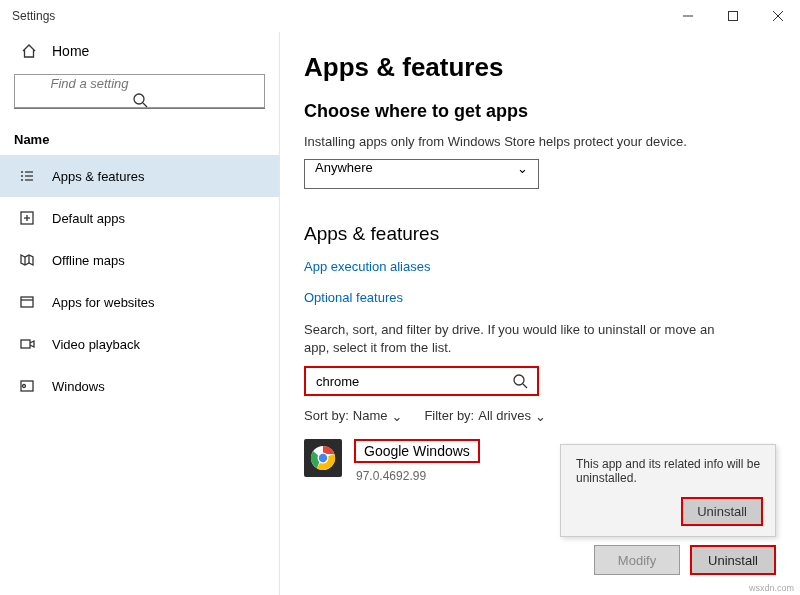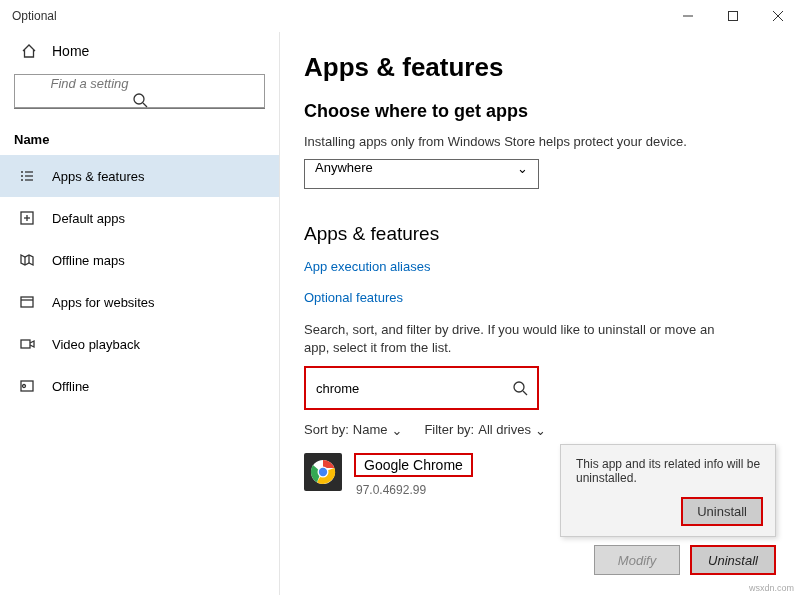--- a/index.html
+++ b/index.html
@@ -21,43 +21,43 @@
   .icon-slot { width: 18px; height: 18px; display: flex; align-items: center; justify-content: center; }
   .icon-slot svg { width: 16px; height: 16px; stroke: #333; stroke-width: 1.3; fill: none; }
   .main { flex: 1; padding: 10px 22px 0 24px; position: relative; overflow: hidden; }
   h1 { font-weight: 600; font-size: 26px; margin: 10px 0 18px 0; }
   h2 { font-weight: 600; font-size: 18px; margin: 0 0 12px 0; }
   .helptext { font-size: 13px; color: #333; margin-bottom: 10px; }
   .select-box { width: 235px; height: 30px; border: 1px solid #666; display: flex; justify-content: space-between; padding: 0 10px; font-size: 13px; }
   .subhead { font-weight: 400; font-size: 19px; margin: 34px 0 14px 0; }
   .linkish { font-size: 13px; color: #0066bb; margin: 0 0 16px 0; cursor: pointer; }
   .desc { font-size: 13px; color: #333; margin: 0 0 10px 0; max-width: 430px; line-height: 1.35; }
-  .app-search { width: 235px; height: 44px; border: 2px solid #d30000; display: flex; align-items: center; padding: 0 8px; margin-bottom: 12px; }
+  .app-search { width: 235px; height: 30px; border: 2px solid #d30000; display: flex; align-items: center; padding: 0 8px; margin-bottom: 12px; }
   .app-search input { flex: 1; border: none; outline: none; font-size: 13px; }
   .sortrow { font-size: 13px; color: #333; display: flex; gap: 22px; margin-bottom: 10px; }
   .sortrow span { display: inline-flex; align-items: center; gap: 4px; }
   .app-row { display: flex; align-items: flex-start; gap: 12px; padding: 6px 0 0 0; }
   .app-icon { width: 38px; height: 38px; background: #2b2b2b; border-radius: 2px; display: flex; align-items: center; justify-content: center; }
   .app-icon svg { width: 26px; height: 26px; }
   .app-name-box { border: 2px solid #d30000; padding: 2px 8px; font-size: 14px; margin-bottom: 6px; display: inline-block; }
   .app-ver { font-size: 12px; color: #666; padding-left: 2px; }
   .btnrow { position: absolute; right: 24px; bottom: 20px; display: flex; gap: 10px; }
-  .btn { min-width: 86px; height: 30px; border: 1px solid #999; background: #ccc; font-size: 13px; display: inline-flex; align-items: center; justify-content: center; font-style: italic; }
+  .btn { min-width: 86px; height: 30px; border: 1px solid #999; background: #ccc; font-size: 13px; display: inline-flex; align-items: center; justify-content: center; }
   .btn.disabled { color: #888; background: #d9d9d9; }
   .btn.hl { border: 2px solid #d30000; background: #ccc; color: #222; }
   .tooltip-box { position: absolute; right: 24px; bottom: 58px; width: 216px; background: #f3f3f3; border: 1px solid #ccc; padding: 12px 12px 10px 15px; font-size: 12px; color: #333; box-shadow: 2px 2px 5px rgba(0,0,0,0.15); }
   .tooltip-box .tbtn { float: right; margin-top: 12px; border: 2px solid #d30000; background: #ccc; padding: 5px 14px; font-size: 13px; }
   .chev { display:inline-block; transform: translateY(1px); }
   .watermark { position:absolute; right:6px; bottom:2px; font-size:9px; color:#aaa; }
 </style>
 </head>
 <body>
 
 <div class="titlebar">
-  <span class="titlebar-title">Optional</span>
+  <span class="titlebar-title">Settings</span>
   <div class="window-controls">
     <div class="win-btn">
         <svg viewBox="0 0 10 10">
           <line x1="0" y1="5" x2="10" y2="5"></line>
         </svg>
       </div>
     <div class="win-btn">
         <svg viewBox="0 0 10 10">
           <rect x="0.5" y="0.5" width="9" height="9"></rect>
         </svg>
@@ -143,21 +143,21 @@
         </span>
       <span>Video playback</span>
     </div>
     <div class="nav-item">
       <span class="icon-slot">
           <svg viewBox="0 0 16 16">
             <rect x="2" y="3" width="12" height="10"></rect>
             <circle cx="5" cy="8" r="1.5"></circle>
           </svg>
         </span>
-      <span>Offline</span>
+      <span>Windows</span>
     </div>
   </div>
 
   <div class="main">
     <h1>Apps &amp; features</h1>
 
     <h2>Choose where to get apps</h2>
     <div class="helptext">Installing apps only from Windows Store helps protect your device.</div>
     <div class="select-box">
       <span>Anywhere</span>
@@ -198,21 +198,21 @@
             <circle cx="13" cy="13" r="12" fill="#fff"></circle>
             <circle cx="13" cy="13" r="12" fill="none" stroke="#ea4335" stroke-width="0"></circle>
             <path d="M13 1 A12 12 0 0 1 24.4 9 L13 9 Z" fill="#ea4335"></path>
             <path d="M24.4 9 A12 12 0 0 1 7 23.2 L13 13 Z" fill="#fbbc05"></path>
             <path d="M7 23.2 A12 12 0 0 1 3 6 L11 13 Z" fill="#34a853"></path>
             <circle cx="13" cy="13" r="5.5" fill="#fff"></circle>
             <circle cx="13" cy="13" r="4.2" fill="#4285f4"></circle>
           </svg>
       </div>
       <div>
-        <div class="app-name-box">Google Chrome</div>
+        <div class="app-name-box">Google Windows</div>
         <div class="app-ver">97.0.4692.99</div>
       </div>
     </div>
 
     <div class="tooltip-box">
       <div>This app and its related info will be uninstalled.</div>
       <div class="tbtn">Uninstall</div>
       <div style="clear:both"></div>
     </div>
 

